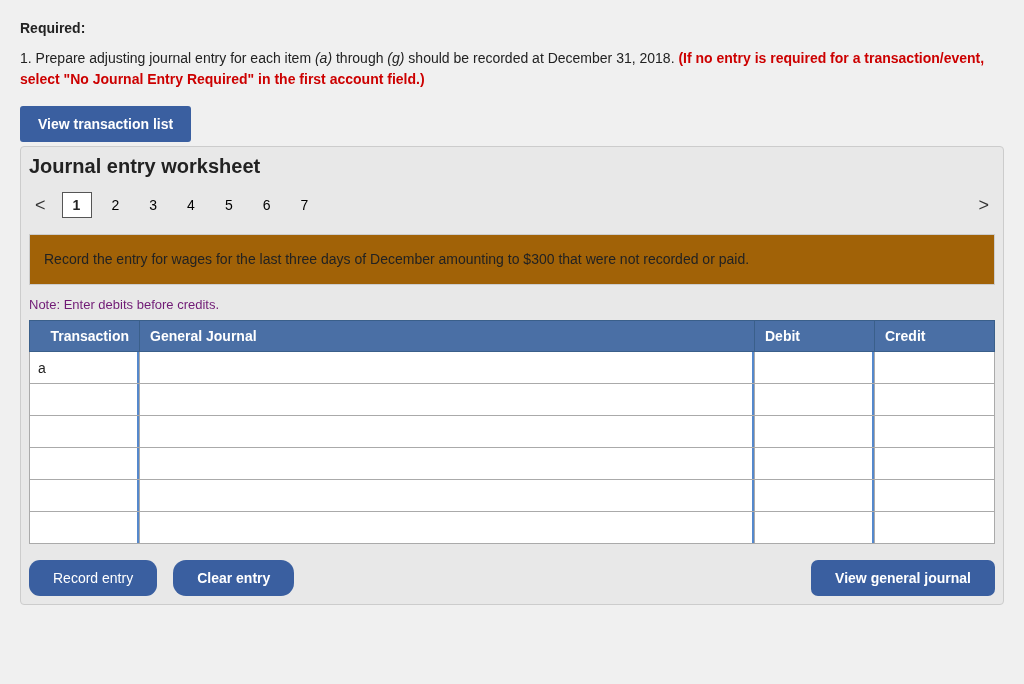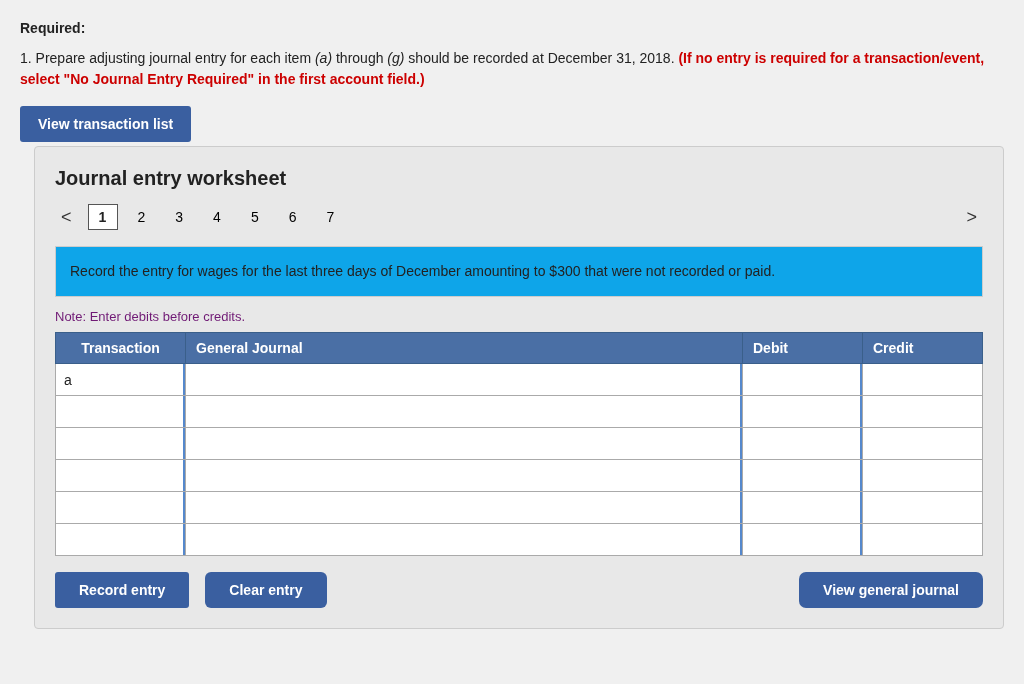--- a/index.html
+++ b/index.html
@@ -34,22 +34,21 @@
       font-size: 14px;
       cursor: pointer;
       border-radius: 3px;
       margin-bottom: 4px;
       font-weight: bold;
     }
     .worksheet-container {
       background: #e8e8e8;
       border: 1px solid #ccc;
       border-radius: 4px;
-      padding: 20px;
-      margin-left: 14px;
+      padding: 8px;
     }
     .worksheet-title {
       font-size: 20px;
       font-weight: bold;
       margin-bottom: 14px;
     }
     .pagination-row {
       display: flex;
       align-items: center;
       margin-bottom: 16px;
@@ -81,21 +80,21 @@
       background: none;
       border: none;
       padding: 4px 10px;
       cursor: pointer;
       font-size: 14px;
     }
     .pagination-right {
       margin-left: auto;
     }
     .instruction-box {
-      background: #0ea5e9;
+      background: #a16207;
       border: 1px solid #ccc;
       padding: 14px;
       margin-bottom: 12px;
       line-height: 1.5;
       font-size: 14px;
     }
     .note-text {
       color: #701a75;
       font-size: 13px;
       margin-bottom: 8px;
@@ -107,22 +106,22 @@
     }
     .journal-table th {
       background: #4a6fa5;
       color: white;
       padding: 7px 10px;
       text-align: left;
       border: 1px solid #3a5f8a;
       font-size: 14px;
     }
     .journal-table th.transaction-col {
-      text-align: center;
-      width: 130px;
+      text-align: right;
+      width: 110px;
     }
     .journal-table th.general-journal-col {
       text-align: left;
     }
     .journal-table th.debit-col,
     .journal-table th.credit-col {
       width: 120px;
     }
     .journal-table td {
       border: 1px solid #aaa;
@@ -182,31 +181,31 @@
       align-items: center;
       gap: 16px;
     }
     .record-btn {
       background: #3a5fa0;
       color: white;
       border: none;
       padding: 10px 24px;
       font-size: 14px;
       cursor: pointer;
-      border-radius: 3px;
-      font-weight: bold;
+      border-radius: 11px;
+      font-weight: normal;
     }
     .clear-btn {
       background: #3a5fa0;
       color: white;
       border: none;
       padding: 10px 24px;
       font-size: 14px;
       cursor: pointer;
-      border-radius: 6px;
+      border-radius: 13px;
       font-weight: bold;
     }
     .view-journal-btn {
       background: #3a5fa0;
       color: white;
       border: none;
       padding: 10px 24px;
       font-size: 14px;
       cursor: pointer;
       border-radius: 7px;

